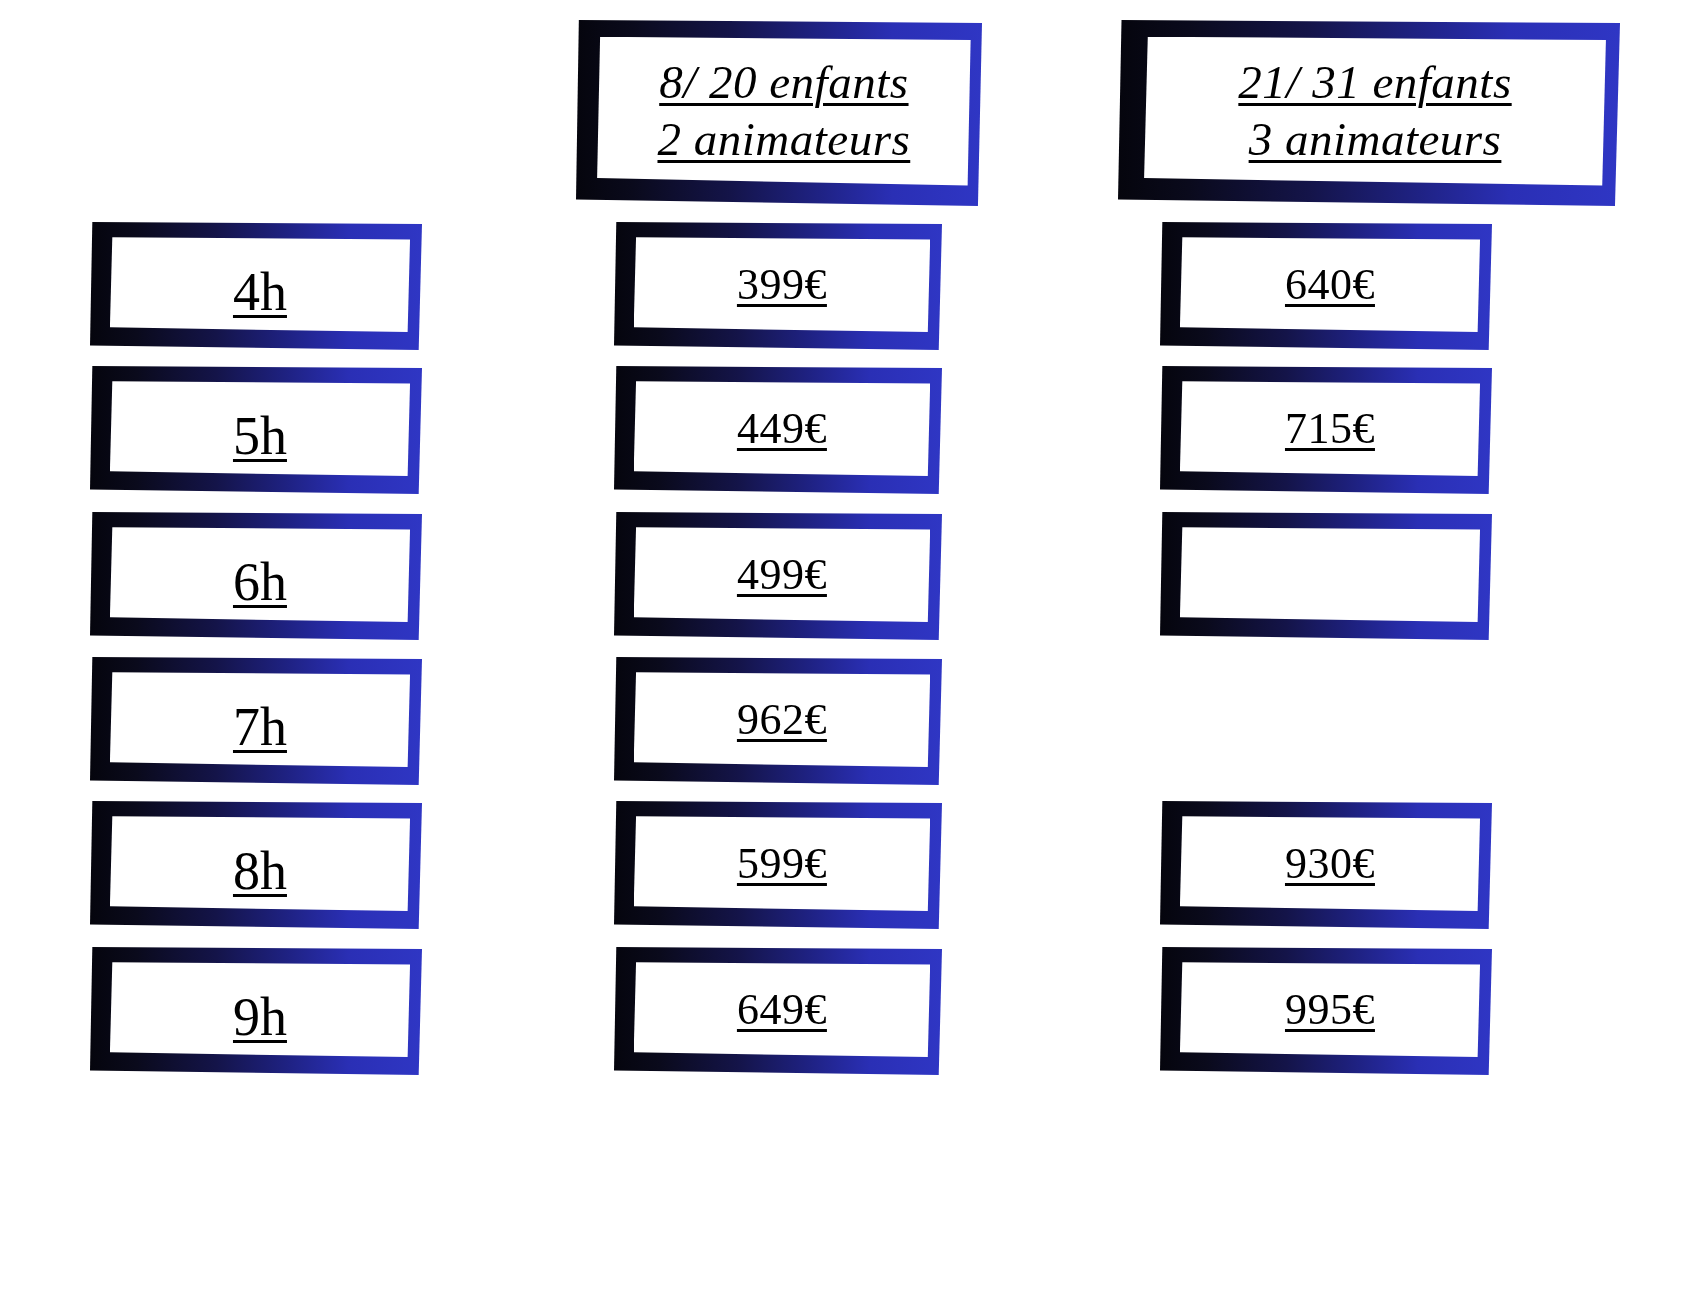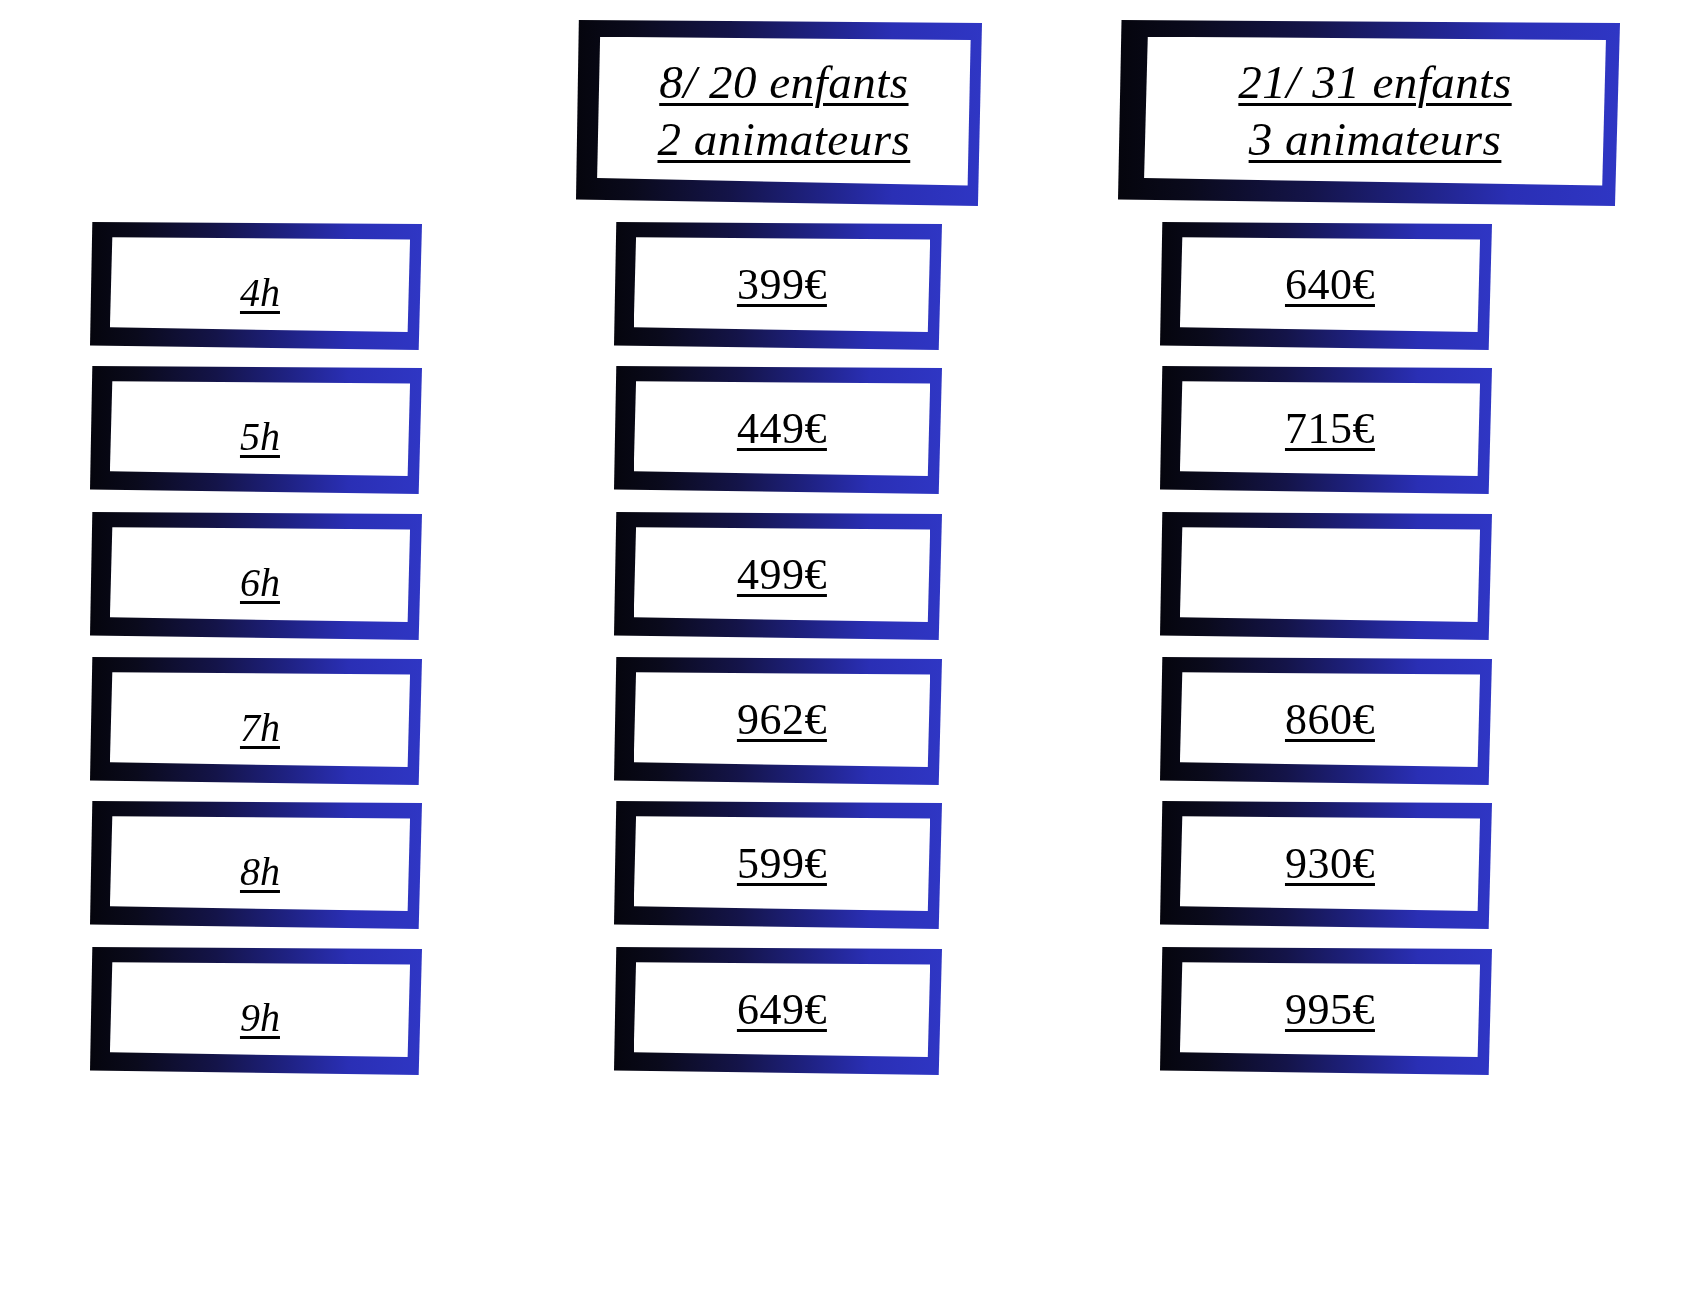--- a/index.html
+++ b/index.html
@@ -98,22 +98,21 @@
   
   .card.header .line {
     font-style: italic;
     font-size: 47px;
     letter-spacing: 0.5px;
     margin: 1px 0;
   }
 
   
   .card.hours .line {
-    font-style: italic;
-    font-size: 40px;
+    font-size: 54px;
     margin-top: 16px;
   }
 
   
   .card.price .line {
     font-style: normal;
     font-size: 44px;
     letter-spacing: 0.5px;
   }
 </style>
@@ -232,27 +231,20 @@
       <div class="frame"></div>
       <div class="panel"></div>
       <div class="content">
         <span class="line">715€</span>
       </div>
     </div>
     <div class="card price" style="left: 1160px; top: 512px; width: 332px; height: 128px;">
       <div class="frame"></div>
       <div class="panel"></div>
     </div>
-    <div class="card price" style="left: 1160px; top: 657px; width: 332px; height: 128px;">
-      <div class="frame"></div>
-      <div class="panel"></div>
-      <div class="content">
-        <span class="line">860€</span>
-      </div>
-    </div>
     <div class="card price" style="left: 1160px; top: 801px; width: 332px; height: 128px;">
       <div class="frame"></div>
       <div class="panel"></div>
       <div class="content">
         <span class="line">930€</span>
       </div>
     </div>
     <div class="card price" style="left: 1160px; top: 947px; width: 332px; height: 128px;">
       <div class="frame"></div>
       <div class="panel"></div>

